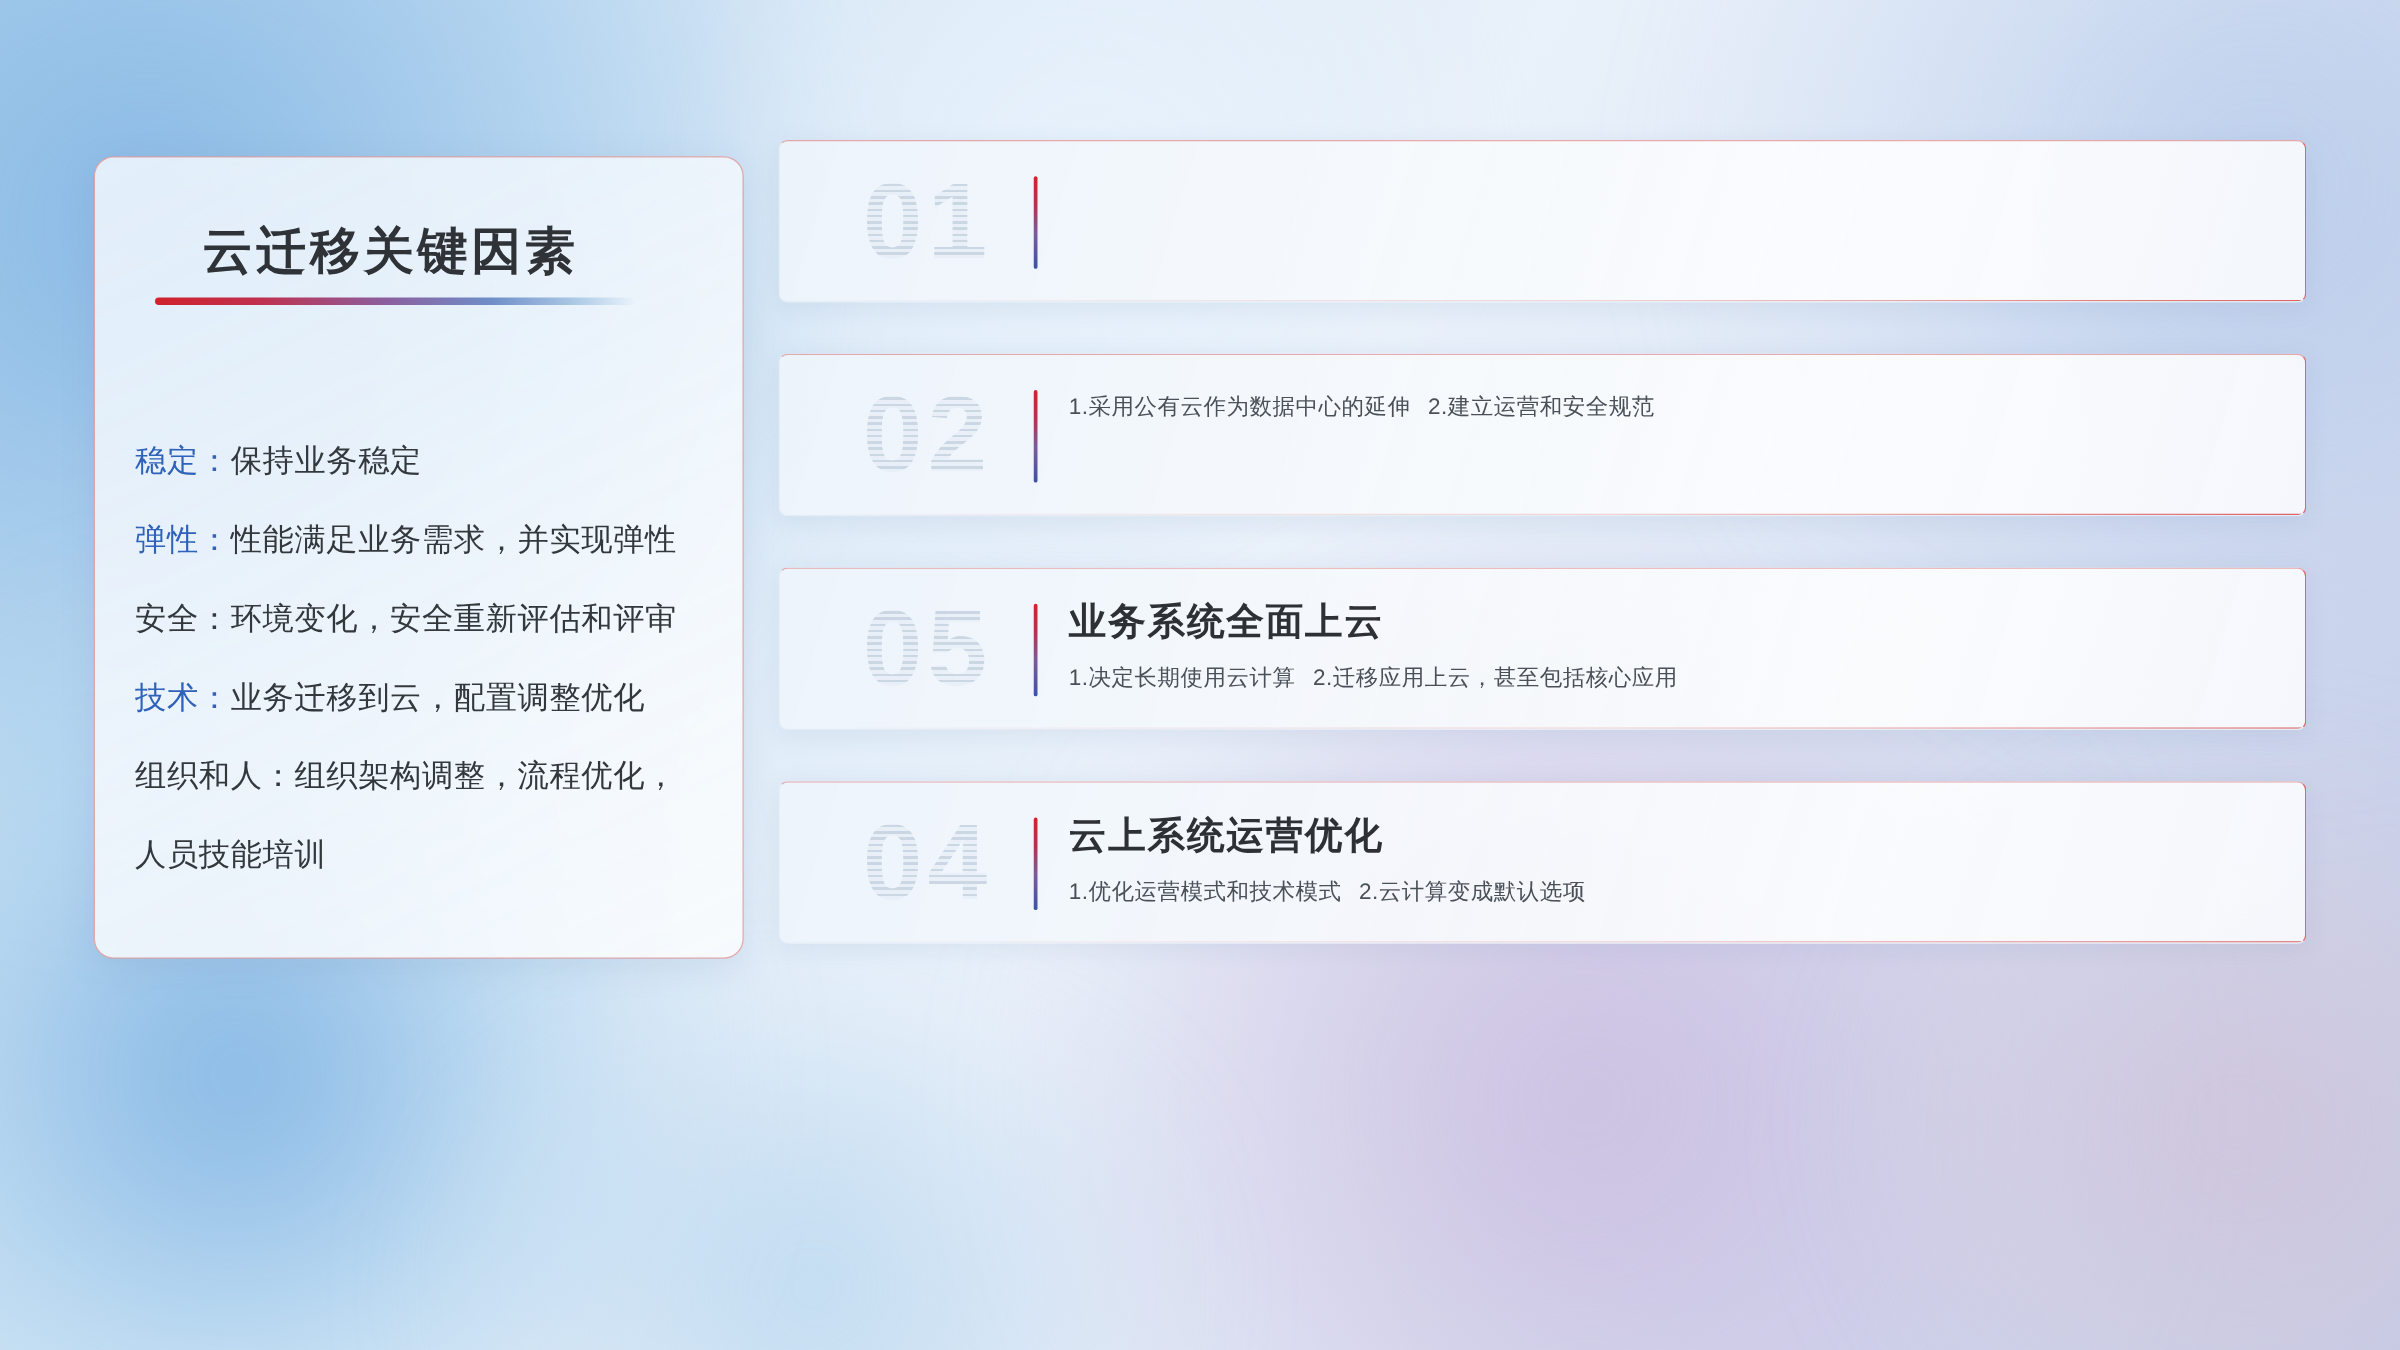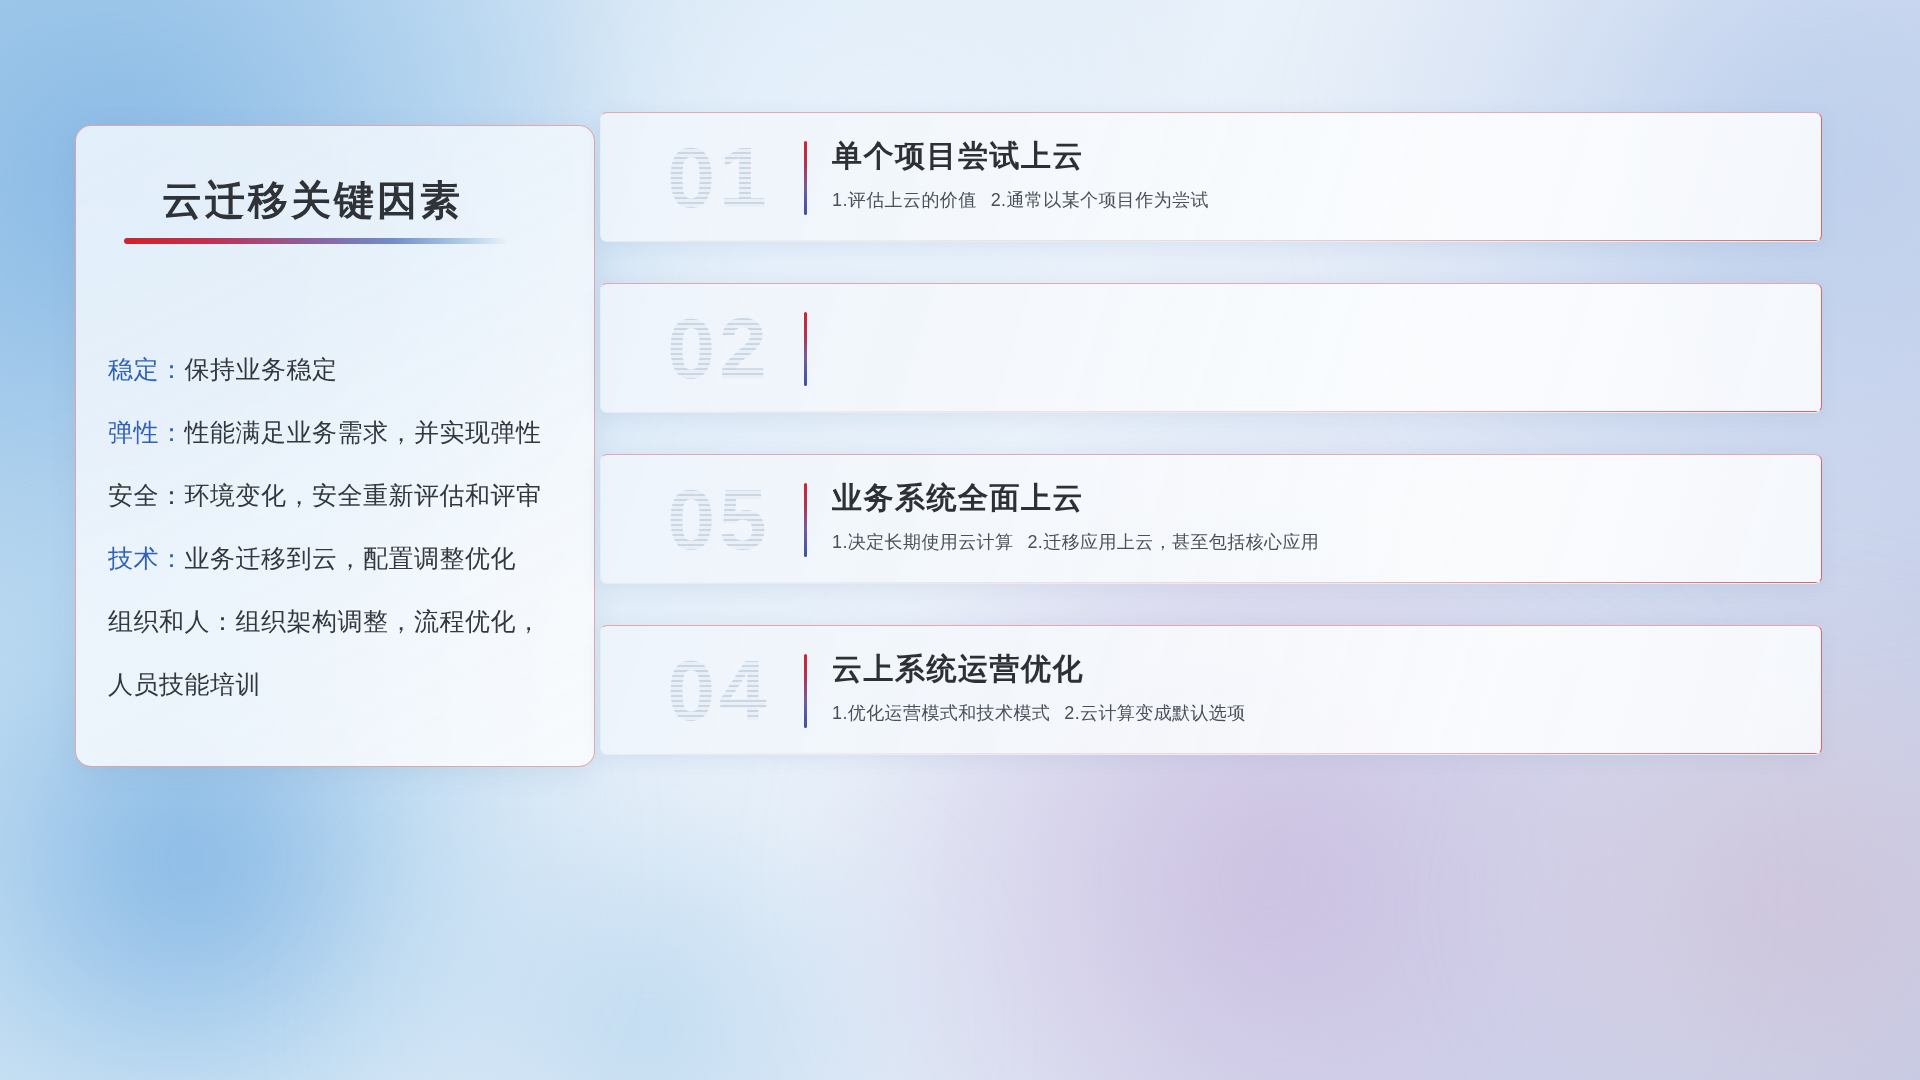--- a/index.html
+++ b/index.html
@@ -58,21 +58,21 @@
     background:linear-gradient(90deg,#d0222c 0%, #c0304f 22%, #8b5f9e 48%, #6f8ec8 70%, #aecbe6 88%, rgba(200,222,240,0) 100%);
   }
   .lp-list{position:absolute;left:32px;top:212px;width:470px;}
   .lp-item{
     font-size:25px;line-height:63px;color:#33383d;white-space:nowrap;letter-spacing:.5px;
   }
   .lp-item .k{color:#2f62b8;}
   .lp-item .k.plain{color:#33383d;text-align:center;}
 
   
-  .cards{position:absolute;left:600px;top:112px;width:1222px;}
+  .cards{position:absolute;left:623px;top:112px;width:1222px;}
   .card{
     position:relative;height:128px;margin-bottom:41px;
     border-radius:7px;
     background:linear-gradient(107deg, rgba(238,244,251,.92) 0%, rgba(246,249,252,.90) 38%, rgba(252,253,254,.93) 72%, rgba(248,250,253,.92) 100%);
     border:1px solid rgba(226,236,246,.85);
     border-top:1.6px solid rgba(221,120,120,.62);
     border-right:1.6px solid rgba(214,70,72,.80);
     box-shadow:0 4px 18px rgba(120,150,185,.14);
     overflow:hidden;
   }
@@ -140,32 +140,29 @@
         </div>
       </div>
     </div>
   </div>
 
   <div class="cards">
 
     <div class="card">
       <div class="card-num">01</div>
       <div class="card-bar"></div>
-      <div class="card-body">
-        <div class="card-title">单个项目尝试上云</div>
-        <div class="card-desc">
-          <span>1.评估上云的价值</span><span class="sp"></span><span>2.通常以某个项目作为尝试</span>
-        </div>
-      </div>
     </div>
 
     <div class="card">
       <div class="card-num">02</div>
       <div class="card-bar"></div>
       <div class="card-body">
+        <div class="card-desc">
+          <span>1.采用公有云作为数据中心的延伸</span><span class="sp"></span><span>2.建立运营和安全规范</span>
+        </div>
       </div>
     </div>
 
     <div class="card">
       <div class="card-num">05</div>
       <div class="card-bar"></div>
       <div class="card-body">
         <div class="card-title">业务系统全面上云</div>
         <div class="card-desc">
           <span>1.决定长期使用云计算</span><span class="sp"></span><span>2.迁移应用上云，甚至包括核心应用</span>

